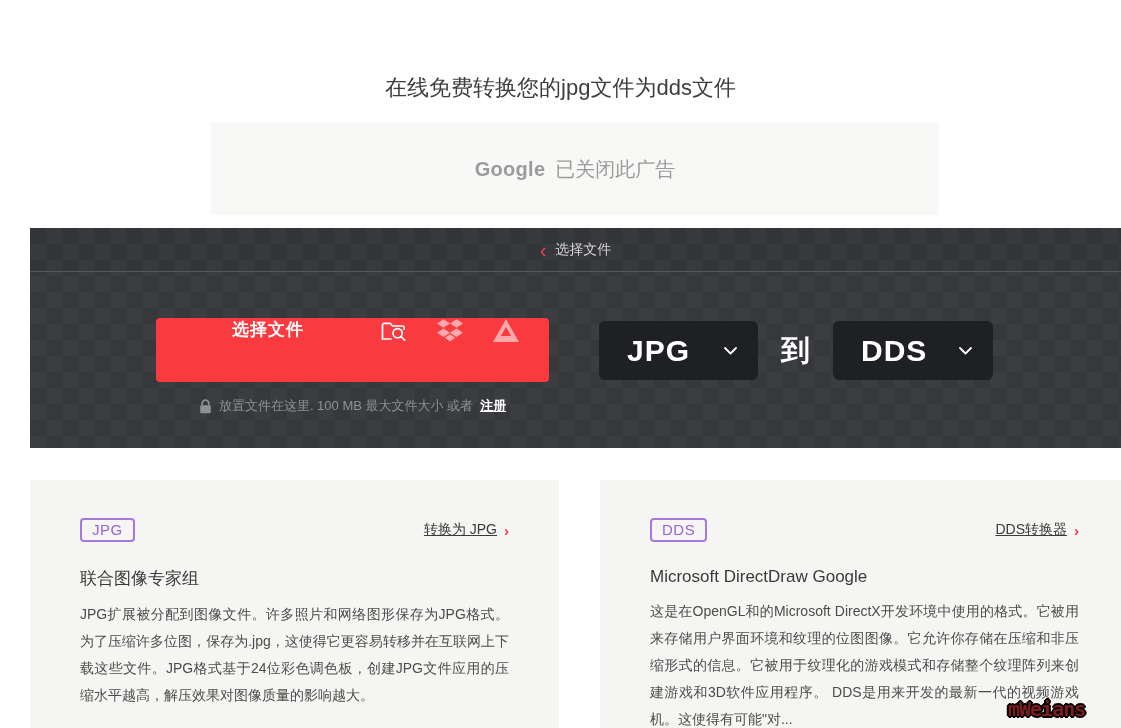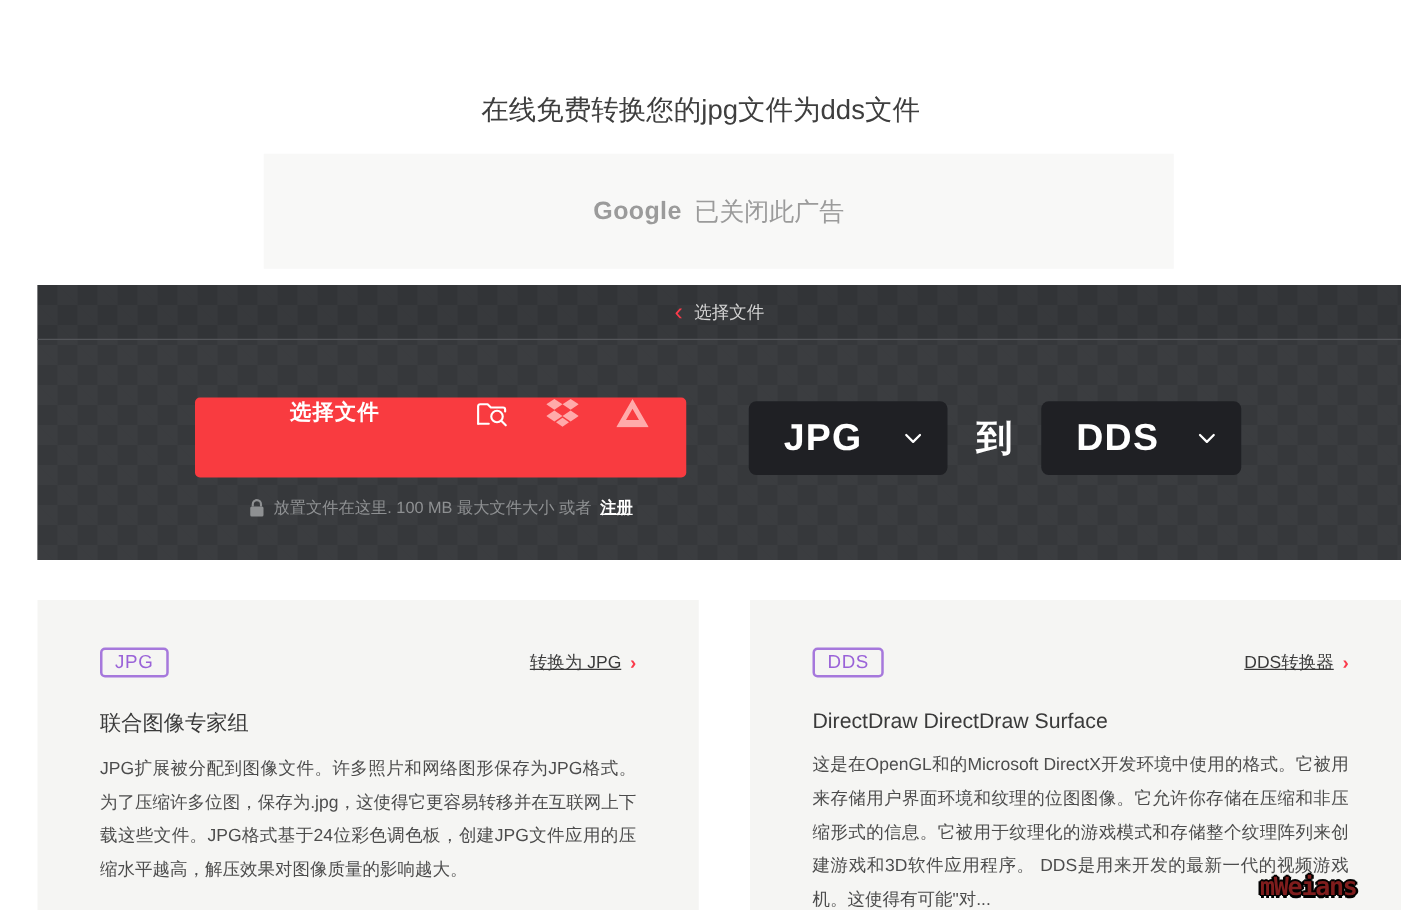--- a/index.html
+++ b/index.html
@@ -163,20 +163,20 @@
   </div>
 
   <div class="card card-right">
     <div class="card-top">
       <span class="fmt-badge">DDS</span>
       <span class="card-link">
         <span class="link-text">DDS转换器</span>
         <span class="link-chev">›</span>
       </span>
     </div>
-    <div class="card-heading">DirectDraw DirectDraw Surface</div>
+    <div class="card-heading">Microsoft DirectDraw Google</div>
     <div class="card-body">这是在OpenGL和的Microsoft DirectX开发环境中使用的格式。它被用来存储用户界面环境和纹理的位图图像。它允许你存储在压缩和非压缩形式的信息。它被用于纹理化的游戏模式和存储整个纹理阵列来创建游戏和3D软件应用程序。 DDS是用来开发的最新一代的视频游戏机。这使得有可能"对...</div>
 
   </div>
 
   <div class="watermark">mWeians</div>
 
 </div>
 
 </body></html>

